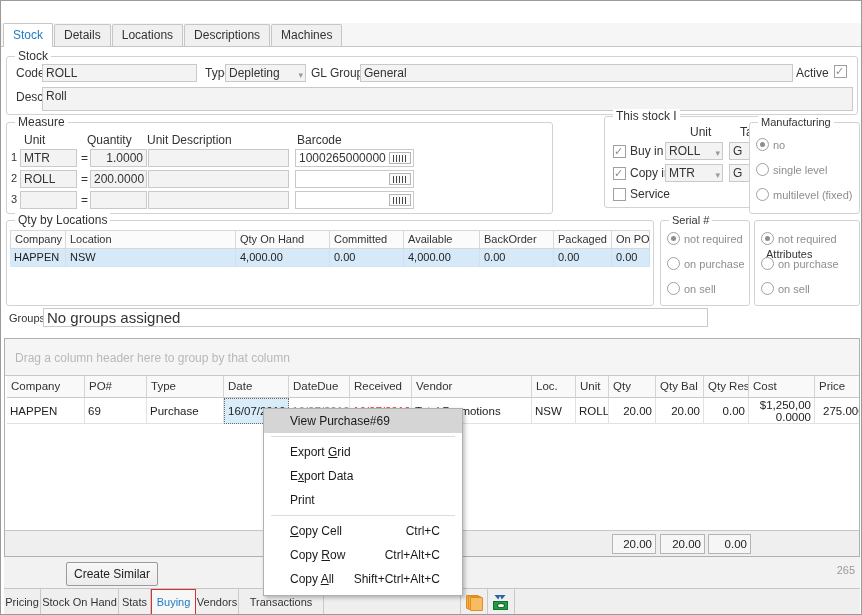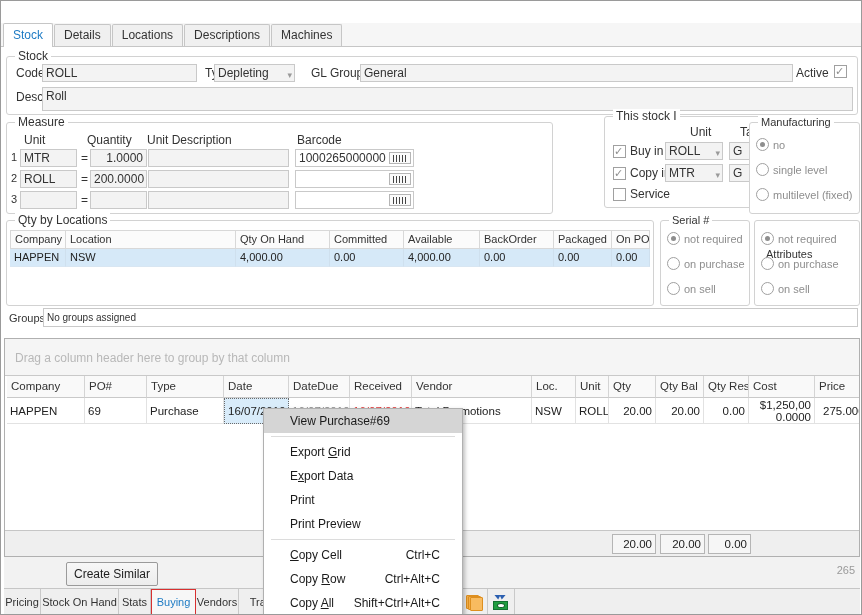--- a/index.html
+++ b/index.html
@@ -92,21 +92,21 @@
     <span class="ttab">Locations</span>
     <span class="ttab">Descriptions</span>
     <span class="ttab">Machines</span>
   </div>
 
   <div class="gb" style="left:5px;top:55px;width:850px;height:57px;">
     <span class="leg">Stock</span>
     <span class="lbl" style="left:9px;top:9px;">Code</span>
     <div class="fld" style="left:35px;top:7px;width:155px;">ROLL</div>
     <span class="lbl" style="left:198px;top:9px;">Type</span>
-    <div class="fld" style="left:207px;top:7px;width:81px;"><span>Depleting</span><span class="chev">▾</span></div>
+    <div class="fld" style="left:218px;top:7px;width:81px;"><span>Depleting</span><span class="chev">▾</span></div>
     <span class="lbl" style="left:304px;top:9px;">GL Group</span>
     <div class="fld" style="left:353px;top:7px;width:433px;">General</div>
     <span class="lbl" style="left:789px;top:9px;">Active</span>
     <div class="cb" style="left:827px;top:8px;">
         <span class="tick">✓</span>
       </div>
     <span class="lbl" style="left:9px;top:33px;">Desc</span>
     <div class="fld" style="left:35px;top:30px;width:811px;height:24px;">Roll</div>
   </div>
 
@@ -220,21 +220,21 @@
     <span class="leg" style="font-size:11px;margin-top:34px;">Attributes</span>
     <div class="radio sel" style="left:6px;top:11px;"></div>
     <span class="rlbl" style="left:23px;top:12px;">not required</span>
     <div class="radio" style="left:6px;top:36px;"></div>
     <span class="rlbl" style="left:23px;top:37px;">on purchase</span>
     <div class="radio" style="left:6px;top:61px;"></div>
     <span class="rlbl" style="left:23px;top:62px;">on sell</span>
   </div>
 
   <span class="lbl" style="left:8px;top:311px;font-size:11px;">Groups</span>
-  <div class="fld white" style="left:42px;top:307px;width:815px;height:19px;font-size:10px;line-height:17px;">No groups assigned</div>
+  <div class="fld white" style="left:42px;top:307px;width:665px;height:19px;font-size:15px;line-height:17px;">No groups assigned</div>
 
   <div class="panel">
     <div class="groupby">
       <span class="hint">Drag a column header here to group by that column</span>
     </div>
     <div class="ghead">
       <div class="gh" style="width:78px;">Company</div>
       <div class="gh" style="width:62px;">PO#</div>
       <div class="gh" style="width:77px;">Type</div>
       <div class="gh" style="width:65px;">Date</div>
@@ -299,21 +299,20 @@
         </span>
     </div>
   </div>
 
   <div class="cmenu">
     <div class="mi hl"><span>View Purchase#69</span><span class="u"></span><span></span></div>
     <div class="msep"></div>
     <div class="mi"><span>Export </span><span class="u">G</span><span>rid</span></div>
     <div class="mi"><span>E</span><span class="u">x</span><span>port Data</span></div>
     <div class="mi"><span>Print</span><span class="u"></span><span></span></div>
-    <div class="mi"><span>Print Preview</span><span class="u"></span><span></span></div>
     <div class="msep"></div>
     <div class="mi"><span></span><span class="u">C</span><span>opy Cell</span><span class="sc">Ctrl+C</span></div>
     <div class="mi"><span>Copy </span><span class="u">R</span><span>ow</span><span class="sc">Ctrl+Alt+C</span></div>
     <div class="mi"><span>Copy </span><span class="u">A</span><span>ll</span><span class="sc">Shift+Ctrl+Alt+C</span></div>
 
   </div>
 
 </div>
 
 </body></html>

